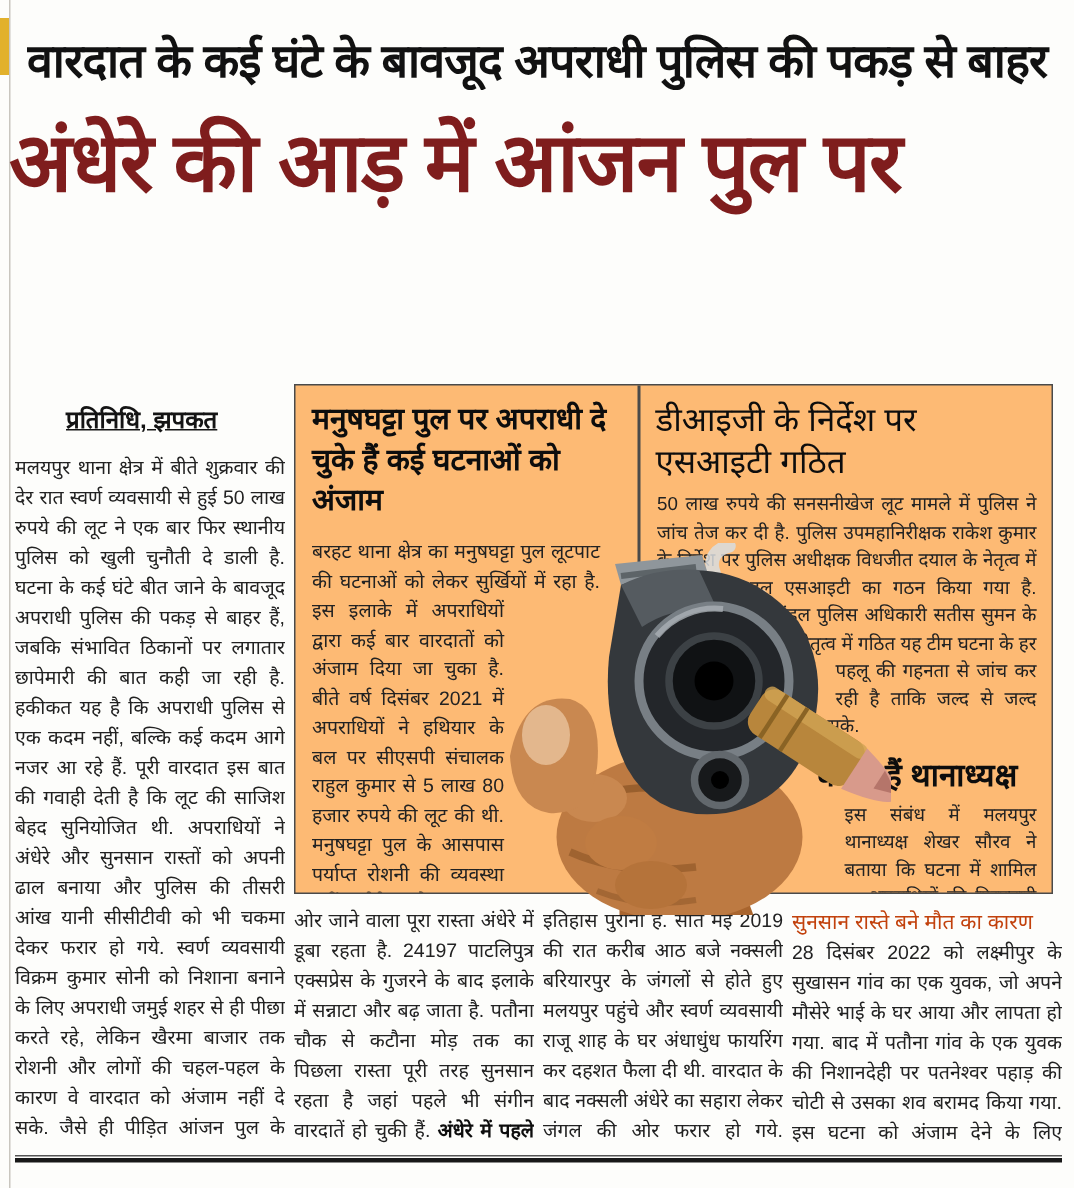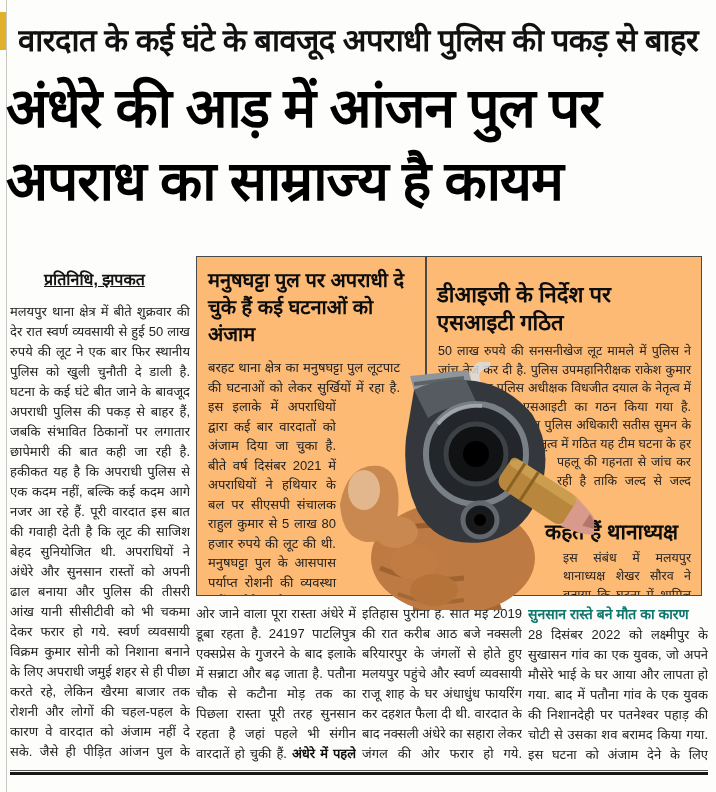--- a/index.html
+++ b/index.html
@@ -15,21 +15,21 @@
   }
   .edge-line{position:absolute;left:6px;top:0;bottom:0;width:1px;background:#c9c6bf;}
   .gold-bar{position:absolute;left:0;top:12px;width:6px;height:38px;background:#e2b12c;}
   .strap{
     position:absolute;left:18px;top:18px;width:690px;
     font-size:31px;font-weight:700;letter-spacing:-0.5px;color:#111;
     white-space:nowrap;overflow:hidden;
   }
   .headline{
     position:absolute;left:6px;top:72px;width:706px;
-    font-size:55px;line-height:1.33;font-weight:900;letter-spacing:-1px;color:#000000;
+    font-size:55px;line-height:1.33;font-weight:900;letter-spacing:-1px;color:#7f1d1d;
   }
   .byline{
     position:absolute;left:44px;top:268px;
     font-size:16px;font-weight:700;text-decoration:underline;color:#141414;
   }
   .colL{
     position:absolute;left:10px;top:302px;width:180px;height:462px;
     font-size:13px;line-height:20px;text-align:justify;overflow:hidden;color:#222;
   }
   .outer-box{
@@ -43,61 +43,60 @@
   }
   .sub-mid h2{
     margin:0 0 10px 0;font-size:20px;line-height:1.35;font-weight:800;color:#0d0d0d;
   }
   .sub-mid .body{font-size:13px;line-height:19.5px;text-align:justify;color:#222;}
   .sub-right{
     position:absolute;left:230px;top:0;right:0;height:100%;
     padding:8px 10px 6px 10px;box-sizing:border-box;overflow:hidden;
   }
   .sub-right h2{
-    margin:16px 0 6px 0;font-size:22px;line-height:1.25;font-weight:700;color:#0d0d0d;
+    margin:1px 0 6px 0;font-size:22px;line-height:1.25;font-weight:400;color:#0d0d0d;
   }
   .sub-right .body{font-size:12.5px;line-height:18.5px;text-align:justify;color:#222;}
   .kahte-h{
     margin:8px 0 4px 108px;font-size:21px;font-weight:800;color:#0d0d0d;
   }
   
   .spr{float:right;clear:right;}
   .spl{float:left;clear:left;}
   .gun{
     position:absolute;left:318px;top:362px;width:276px;height:248px;z-index:3;
   }
   .bottom-col{
     position:absolute;top:604px;height:162px;
     font-size:13px;line-height:20px;text-align:justify;overflow:hidden;color:#222;
   }
   .bc2{left:196px;width:160px;}
   .bc3{left:362px;width:160px;}
   .bc4{left:528px;width:180px;}
   .runin{font-weight:800;color:#0d0d0d;}
-  .bc4 .bhead{font-weight:700;font-size:14px;color:#0f766e;}
+  .bc4 .bhead{font-weight:400;font-size:14px;color:#c2410c;}
   .bottom-rule{
     position:absolute;left:10px;top:772px;width:698px;height:3px;background:#181818;
   }
   .bottom-rule::after{
     content:"";position:absolute;left:0;top:-2px;width:100%;height:1px;background:#555;
   }
 </style>
 </head>
 <body>
 
 <div class="page">
 
   <div class="edge-line"></div>
   <div class="gold-bar"></div>
 
   <div class="strap">वारदात के कई घंटे के बावजूद अपराधी पुलिस की पकड़ से बाहर</div>
 
   <div class="headline">
     <div>अंधेरे की आड़ में आंजन पुल पर</div>
-    <div>अपराध का साम्राज्य है कायम</div>
   </div>
 
   <div class="byline">प्रतिनिधि, झपकत</div>
 
   <div class="colL">मलयपुर थाना क्षेत्र में बीते शुक्रवार की देर रात स्वर्ण व्यवसायी से हुई 50 लाख रुपये की लूट ने एक बार फिर स्थानीय पुलिस को खुली चुनौती दे डाली है. घटना के कई घंटे बीत जाने के बावजूद अपराधी पुलिस की पकड़ से बाहर हैं, जबकि संभावित ठिकानों पर लगातार छापेमारी की बात कही जा रही है. हकीकत यह है कि अपराधी पुलिस से एक कदम नहीं, बल्कि कई कदम आगे नजर आ रहे हैं. पूरी वारदात इस बात की गवाही देती है कि लूट की साजिश बेहद सुनियोजित थी. अपराधियों ने अंधेरे और सुनसान रास्तों को अपनी ढाल बनाया और पुलिस की तीसरी आंख यानी सीसीटीवी को भी चकमा देकर फरार हो गये. स्वर्ण व्यवसायी विक्रम कुमार सोनी को निशाना बनाने के लिए अपराधी जमुई शहर से ही पीछा करते रहे, लेकिन खैरमा बाजार तक रोशनी और लोगों की चहल-पहल के कारण वे वारदात को अंजाम नहीं दे सके. जैसे ही पीड़ित आंजन पुल के पास पहुंचा जहां अंधेरा और सन्नाटा पसरा रहता है. अपराधियों ने मौके का फायदा उठाकर लूट को अंजाम दे दिया और पलक झपकते ही गायब हो गये. पतौना मोड़ पर एकमात्र स्ट्रीट लाइट के बाद रेलवे स्टेशन की</div>
 
   <div class="outer-box">
     <div class="divider-v"></div>
 
     <div class="sub-mid">

